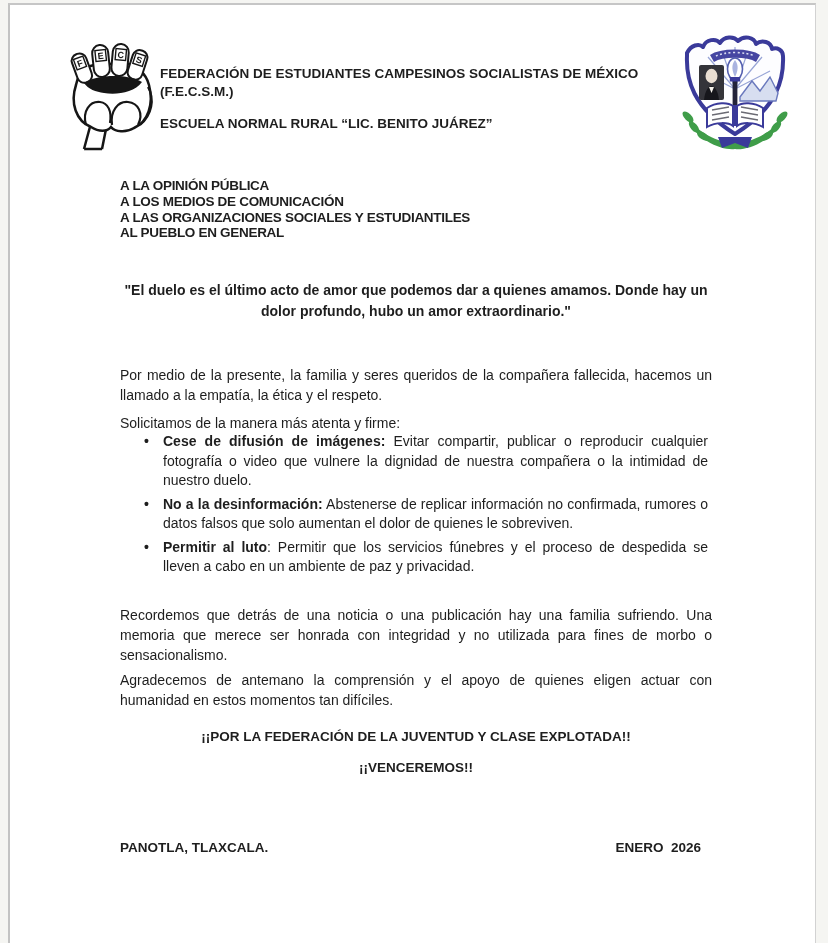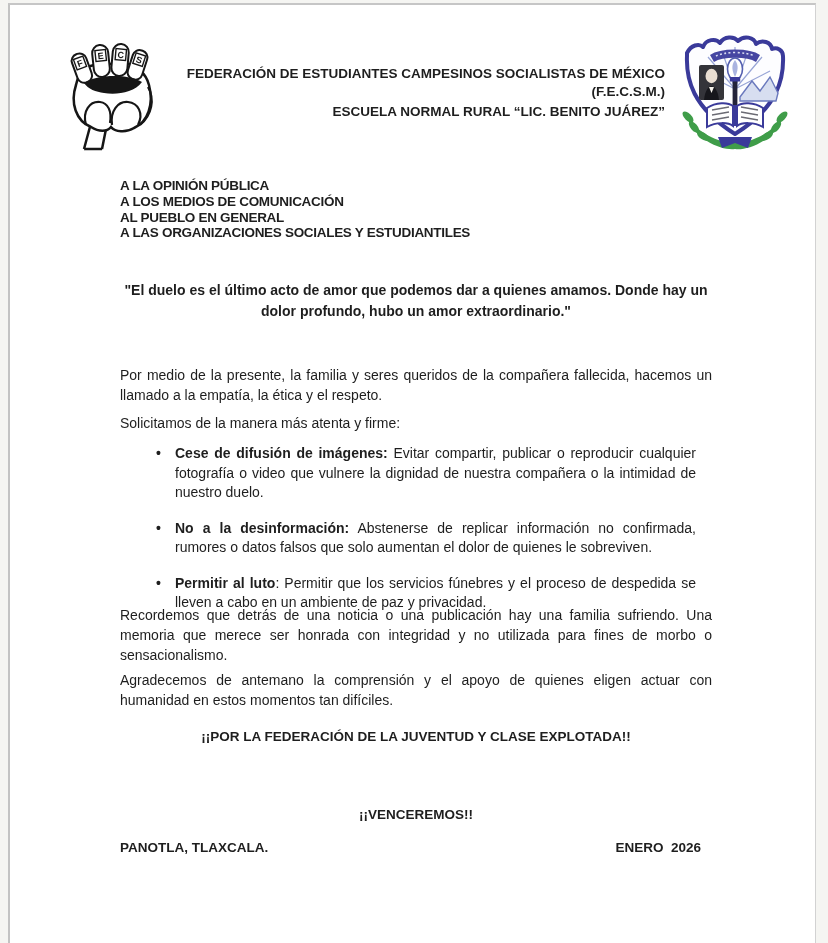--- a/index.html
+++ b/index.html
@@ -12,24 +12,24 @@
   }
   .page{
     position:absolute;left:8px;top:3px;width:808px;height:940px;
     background:#ffffff;box-sizing:border-box;
     border-left:2px solid #c3c3c3;border-top:2px solid #c6c6c6;border-right:1px solid #d2d2d2;
   }
   
   .fist-logo{position:absolute;left:50px;top:28px;width:102px;height:118px;}
   .crest-logo{position:absolute;left:668px;top:26px;width:114px;height:122px;}
   .org-titles{
-    position:absolute;left:150px;right:150px;top:60px;text-align:right;
+    position:absolute;left:150px;right:150px;top:60px;text-align:left;
     font-weight:bold;font-size:13.5px;line-height:18px;
   }
-  .school-name{margin-top:2px;}
+  .school-name{margin-top:14px;}
   
   .addressees{
     position:absolute;left:110px;top:173px;
     font-weight:bold;font-size:13.5px;line-height:15.8px;letter-spacing:-0.3px;
   }
   
   .quote{
     position:absolute;left:110px;width:592px;top:275px;text-align:center;
     font-weight:bold;font-size:14px;line-height:21px;
   }
@@ -40,33 +40,33 @@
   }
   #p-intro{top:346px;}
   #p-solicit{top:394px;text-align:left;}
   #p-record{top:586px;}
   #p-thanks{top:651px;}
   
   .requests{
     position:absolute;left:110px;width:592px;top:423px;margin:0;padding:0;
     list-style:none;font-size:14px;line-height:19.5px;text-align:justify;
   }
-  .requests li{position:relative;padding-left:39px;margin:16px;}
+  .requests li{position:relative;padding-left:39px;margin:4px;}
   .requests li::before{
     content:"\2022";position:absolute;left:20px;top:0;
     font-weight:bold;font-size:14px;
   }
   .req-title{font-weight:bold;}
   
   .slogan{
     position:absolute;left:110px;width:592px;text-align:center;
     font-weight:bold;font-size:13.5px;line-height:18px;
   }
   #slogan-liberation{top:723px;}
-  #slogan-victory{top:754px;margin-top:47px;}
+  #slogan-victory{top:754px;}
   .footer-row{
     position:absolute;left:110px;width:592px;top:835px;
     display:flex;justify-content:space-between;
     font-weight:bold;font-size:13.5px;
   }
   .footer-place{}
   .footer-date{margin-right:11px;white-space:pre;}
 </style>
 </head>
 <body>
@@ -163,22 +163,22 @@
 
   <div class="org-titles">
     <div>FEDERACIÓN DE ESTUDIANTES CAMPESINOS SOCIALISTAS DE MÉXICO</div>
     <div>(F.E.C.S.M.)</div>
     <div class="school-name">ESCUELA NORMAL RURAL “LIC. BENITO JUÁREZ”</div>
   </div>
 
   <div class="addressees">
     <div>A LA OPINIÓN PÚBLICA</div>
     <div>A LOS MEDIOS DE COMUNICACIÓN</div>
+    <div>A LAS ORGANIZACIONES SOCIALES Y ESTUDIANTILES</div>
     <div>AL PUEBLO EN GENERAL</div>
-    <div>A LAS ORGANIZACIONES SOCIALES Y ESTUDIANTILES</div>
   </div>
 
   <div class="quote">"El duelo es el último acto de amor que podemos dar a quienes amamos. Donde hay un dolor profundo, hubo un amor extraordinario."</div>
 
   <p class="para" id="p-intro">Por medio de la presente, la familia y seres queridos de la compañera fallecida, hacemos un llamado a la empatía, la ética y el respeto.</p>
   <p class="para" id="p-solicit">Solicitamos de la manera más atenta y firme:</p>
 
   <ul class="requests">
     <li>
       <span class="req-title">Cese de difusión de imágenes:</span><span> Evitar compartir, publicar o reproducir cualquier fotografía o video que vulnere la dignidad de nuestra compañera o la intimidad de nuestro duelo.</span>

